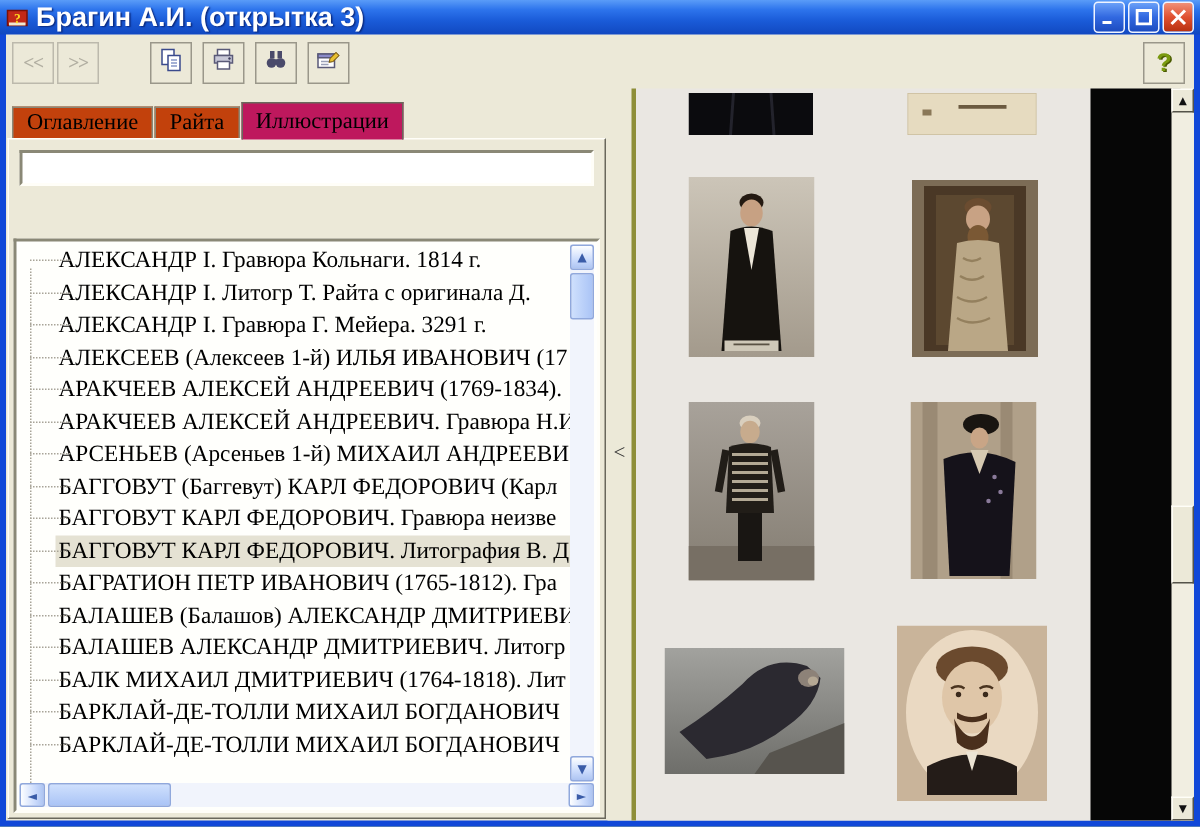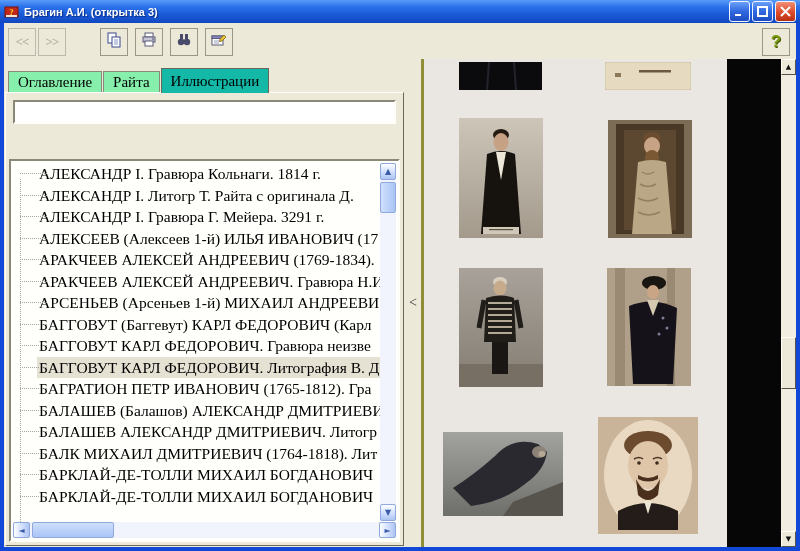--- a/index.html
+++ b/index.html
@@ -3,43 +3,43 @@
 <meta charset="utf-8">
 <style>
   html,body{margin:0;padding:0;background:#3a6ea5;}
   *{box-sizing:border-box;}
   .window{position:relative;width:800px;height:551px;background:#1148d8;font-family:"Liberation Serif",serif;overflow:hidden;}
   
   .titlebar{position:absolute;left:0;top:0;width:800px;height:23px;
     background:linear-gradient(180deg,#5a9cf8 0%,#2d74ec 28%,#1a5bd8 60%,#1148c0 100%);
     display:flex;align-items:center;padding:0 4px;}
   .title-icon{width:16px;height:16px;margin-right:4px;flex:0 0 auto;}
-  .title-text{color:#fff;font-family:"Liberation Sans",sans-serif;font-weight:bold;font-size:11px;
+  .title-text{color:#fff;font-family:"Liberation Sans",sans-serif;font-weight:bold;font-size:18px;
     text-shadow:1px 1px 1px #0a2a80;flex:1;white-space:nowrap;overflow:hidden;}
   .win-controls{display:flex;gap:2px;}
   .winbtn{width:21px;height:21px;border-radius:3px;border:1px solid #f0f4ff;display:flex;align-items:center;justify-content:center;padding:0;cursor:default;}
   .winbtn.blue{background:linear-gradient(180deg,#6aa0f8 0%,#3168e0 50%,#1c4cc0 100%);}
   .winbtn.red{background:linear-gradient(180deg,#f09078 0%,#e05030 50%,#b83010 100%);}
   
   .body{position:absolute;left:4px;top:23px;width:792px;height:524px;background:#ece9d8;}
   
   .toolbar{position:absolute;left:0;top:0;width:100%;height:36px;}
   .tbtn{position:absolute;top:5px;width:28px;height:28px;background:#ece9d8;border:1px solid #9a978a;
     display:flex;align-items:center;justify-content:center;font-family:"Liberation Serif",serif;padding:0;}
   .tbtn.disabled{color:#b2afa2;border-color:#bcb9ac;font-size:13px;font-weight:bold;letter-spacing:-1px;}
   .helpbtn{position:absolute;right:6px;top:5px;width:28px;height:28px;background:#ece9d8;border:1px solid #9a978a;
     color:#7a9a10;font-weight:bold;font-size:17px;display:flex;align-items:center;justify-content:center;text-shadow:1px 1px 0 #4a5a00;}
   
   .content{position:absolute;left:0;top:36px;right:0;bottom:0;}
   .left-pane{position:absolute;left:0;top:0;bottom:0;width:401px;}
   
   .tabs{position:absolute;left:4px;top:8px;height:25px;display:flex;align-items:flex-end;z-index:3;}
-  .tab{height:21px;padding:0 9px;background:#86efac;border:1px solid #8a8877;border-bottom:none;
+  .tab{height:21px;padding:0 9px;background:#c2410c;border:1px solid #8a8877;border-bottom:none;
     font-size:15px;line-height:20px;color:#000;margin-right:1px;white-space:nowrap;}
-  .tab.active{height:25px;background:#14b8a6;line-height:24px;margin-bottom:-1px;border-color:#6a685c;}
+  .tab.active{height:25px;background:#be185d;line-height:24px;margin-bottom:-1px;border-color:#6a685c;}
   .tab-panel{position:absolute;left:1px;right:1px;top:33px;bottom:1px;background:#ece9d8;
     border:1px solid;border-color:#fffef8 #6a685c #6a685c #fffef8;z-index:1;}
   .search-input{position:absolute;left:7px;right:7px;top:7px;height:24px;background:#fff;
     border:2px solid;border-color:#8a8876 #fffef8 #fffef8 #8a8876;font-family:"Liberation Serif",serif;font-size:15px;padding:0 4px;}
   .find-btn{position:absolute;left:7px;right:7px;top:35px;height:24px;background:#ece9d8;
     border:1px solid #55534a;font-family:"Liberation Serif",serif;font-size:15px;color:#000;}
   
   .tree{position:absolute;left:3px;right:3px;top:66px;bottom:3px;background:#fffffc;
     border:2px solid;border-color:#8a8876 #fffef8 #fffef8 #8a8876;overflow:hidden;}
   .rows{position:absolute;left:0;top:2px;right:18px;bottom:18px;overflow:hidden;font-size:15.5px;}

